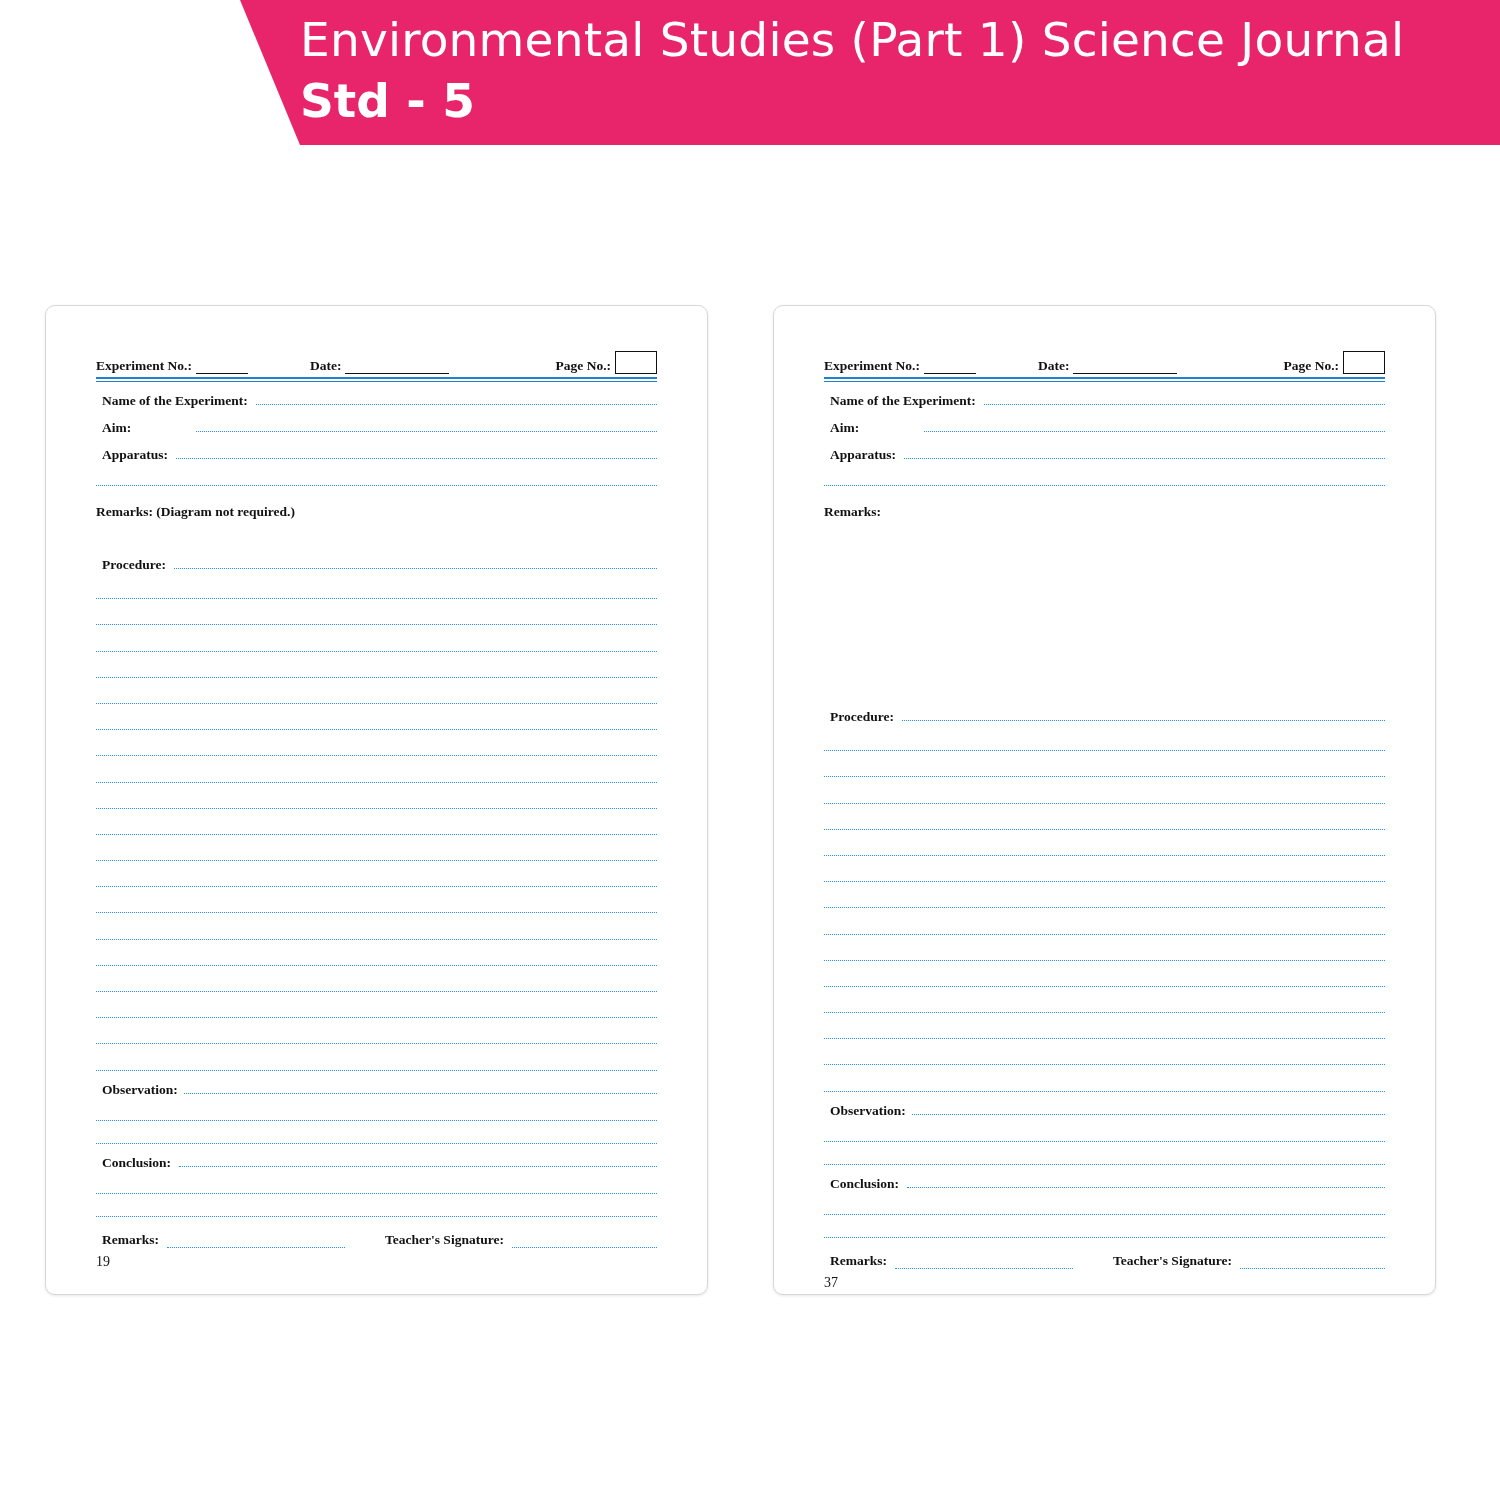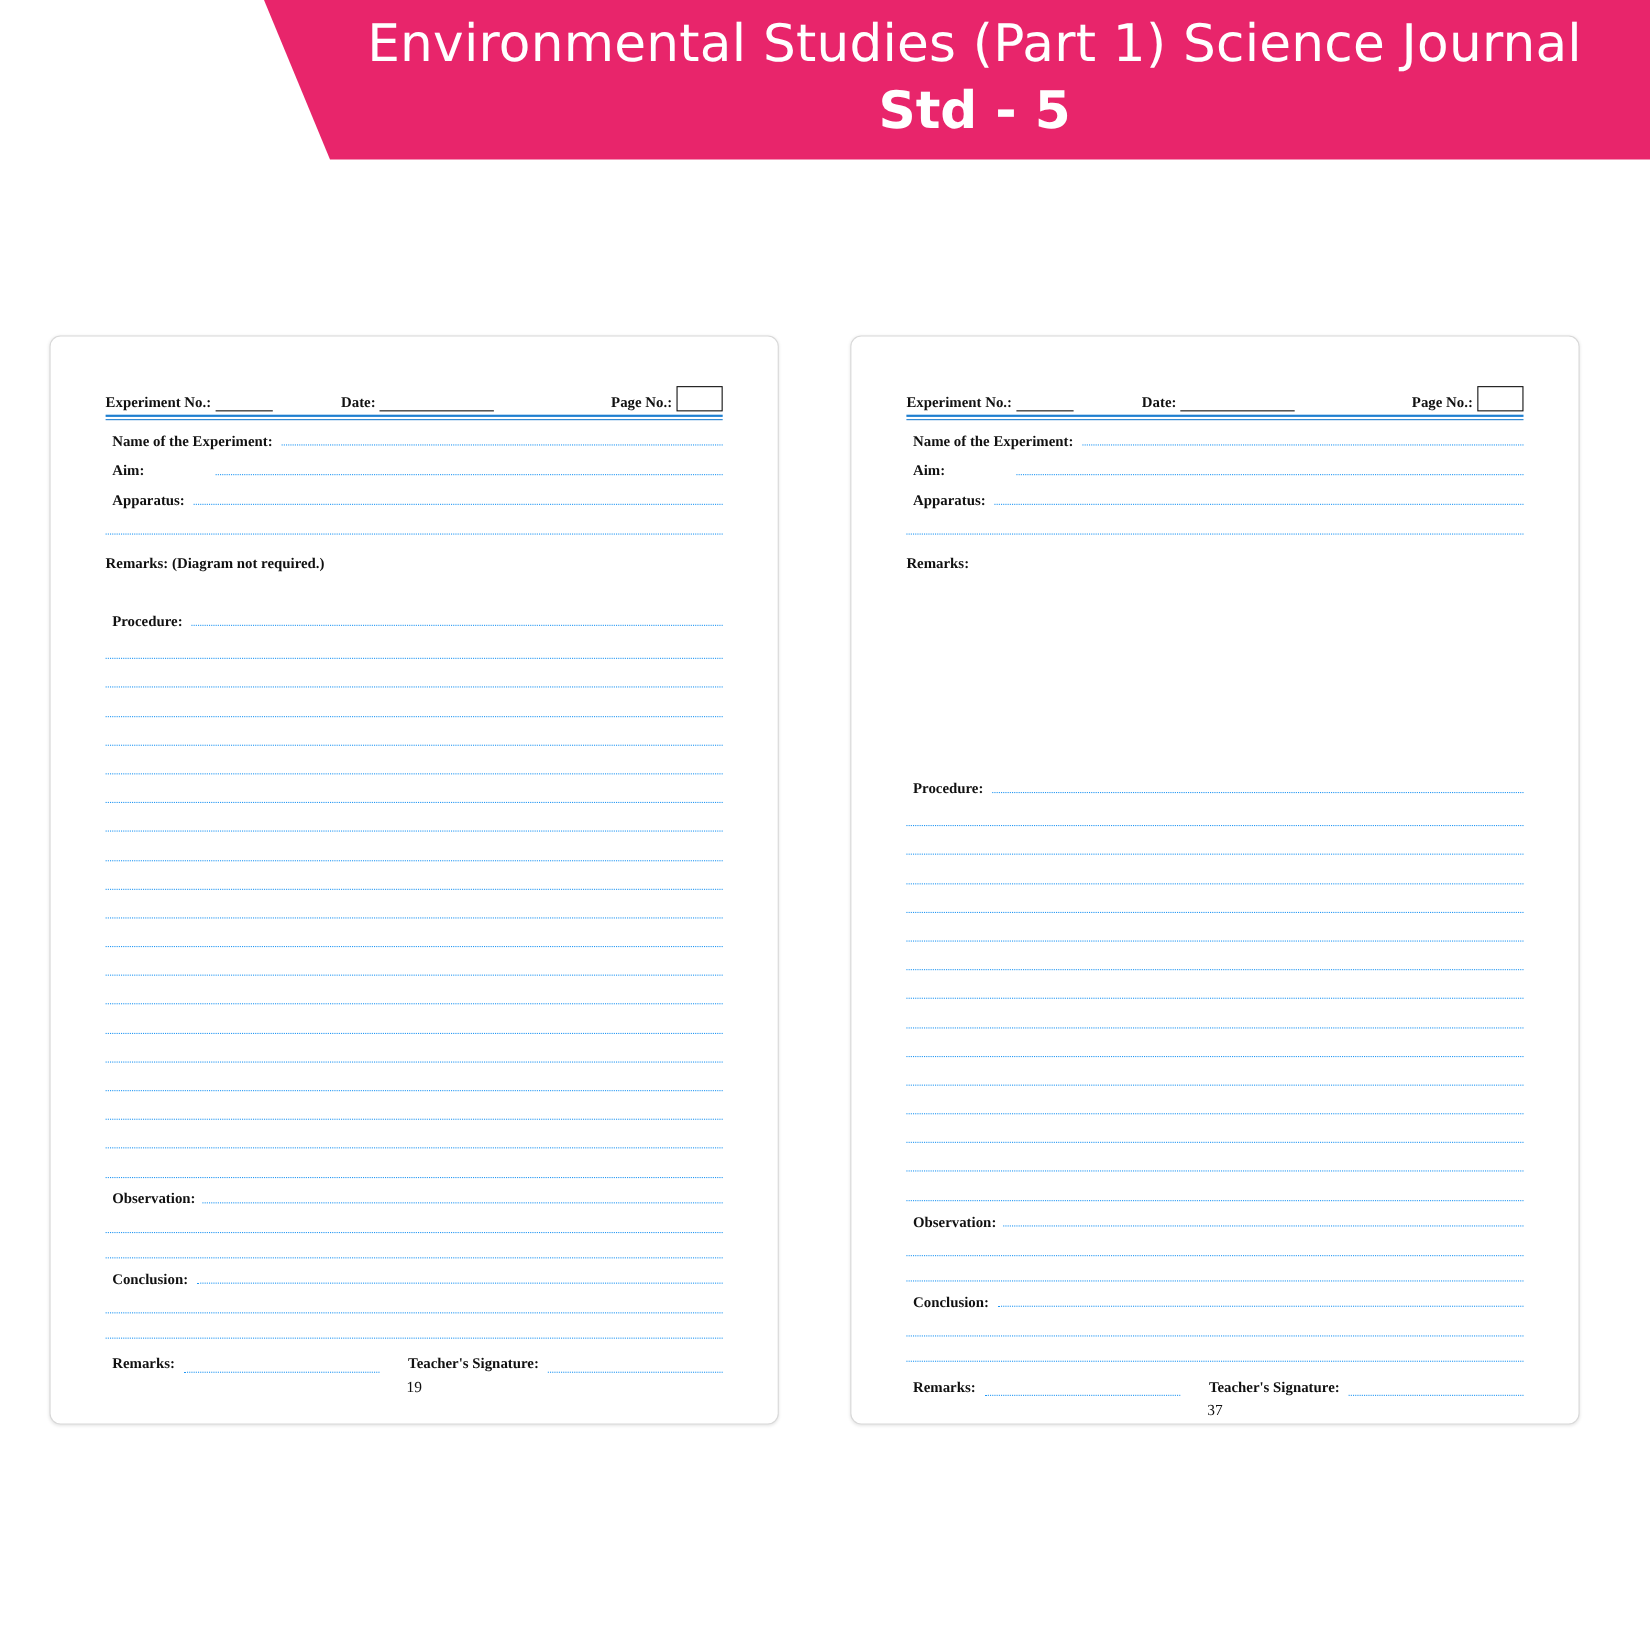--- a/index.html
+++ b/index.html
@@ -19,21 +19,21 @@
   .banner {
     position: absolute;
     top: 0;
     left: 300px;
     width: 1200px;
     height: 145px;
     background: #e8256b;
     color: #ffffff;
     box-sizing: border-box;
     padding: 8px 28px 0 0;
-    text-align: center;
+    text-align: left;
     font-family: "DejaVu Sans", sans-serif;
   }
   .banner-notch {
     position: absolute;
     top: 0;
     left: 300px;
     width: 0;
     height: 0;
     border-top: 145px solid #e8256b;
     border-left: 60px solid transparent;
@@ -173,24 +173,24 @@
     white-space: nowrap;
     justify-content: space-between;
   }
   .footer-row .dots-fixed {
     border-bottom: 1.6px dotted #2196f3;
     height: 11px;
     margin-left: 8px;
   }
   .fr-remarks-dots { width: 178px; }
   .fr-sign-dots { flex: 1 1 auto; }
-  .sign-label { margin-left: 26px; }
+  .sign-label { margin-left: 40px; }
 
   .page-number {
-    text-align: center;
+    text-align: left;
     font-size: 14px;
     color: #111;
     margin-top: 6px;
     font-family: "Liberation Serif", serif;
   }
 </style>
 </head>
 <body>
 
 <div class="banner-notch"></div>

